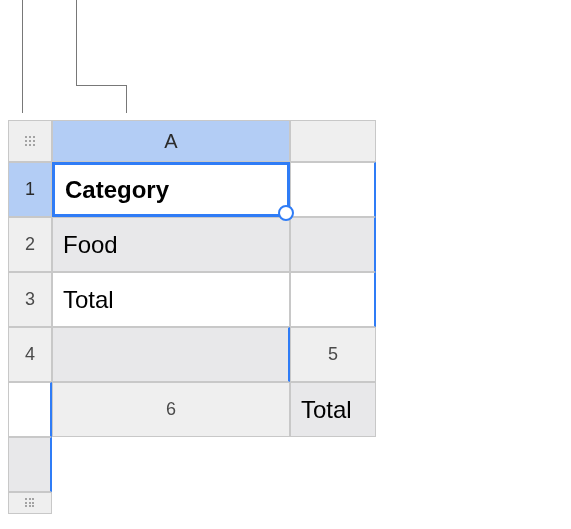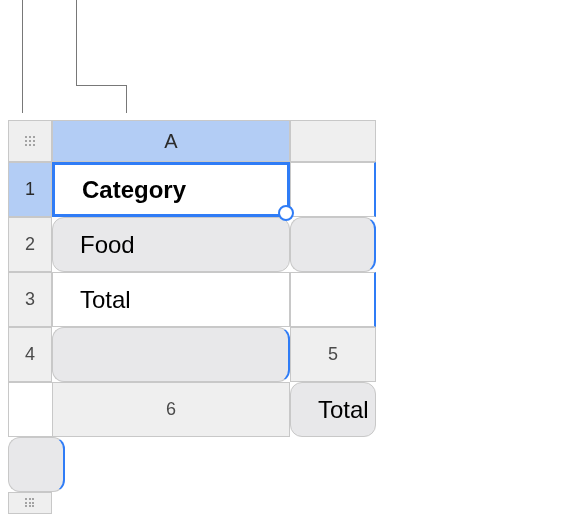--- a/index.html
+++ b/index.html
@@ -7,28 +7,28 @@
     .canvas { position:absolute; left:8px; top:120px; }
     .sheet { display:grid; grid-template-columns:44px 238px 86px; border-collapse:collapse; }
     .sheet > div { border:1px solid #c8c8c8; display:flex; align-items:center; }
     .corner { height:42px; background:#efefef; justify-content:center; cursor:pointer; }
     .corner .dotgrid { width:11px; height:11px; display:grid; grid-template-columns:repeat(3,1fr); grid-template-rows:repeat(3,1fr); gap:1px; }
     .corner .dotgrid span { background:#8a8a8a; width:2px; height:2px; border-radius:50%; }
     .colhead { height:42px; background:#b3cdf5; color:#2b2b2b; font-size:20px; justify-content:center; cursor:pointer; }
     .colhead.empty { background:#efefef; }
     .rowhead { height:55px; background:#efefef; color:#4a4a4a; font-size:18px; justify-content:center; cursor:pointer; }
     .rowhead.sel { background:#b3cdf5; color:#2b2b2b; }
-    .cell { height:55px; background:#fff; padding:0 27px; font-size:24px; color:#000; font-weight:500; }
+    .cell { height:55px; background:#fff; padding:0 10px; font-size:24px; color:#000; font-weight:500; }
     .cell.active { background:#fff; font-weight:700; border:3px solid #2f7cf6; position:relative; z-index:2; }
     .cell.active::after {
       content:""; position:absolute; right:-7px; bottom:-7px;
       width:12px; height:12px; background:#fff; border:2px solid #2f7cf6;
       border-radius:50%;
     }
-    .cell.band { background:#e8e8ea;border-radius:12px; }
+    .cell.band { background:#e8e8ea; }
     .cell.right-edge { border-right:2px solid #2f7cf6; }
     .addrow { height:22px; background:#efefef; justify-content:center; grid-column:1; cursor:pointer; }
     .addrow .dotgrid { width:10px; height:10px; display:grid; grid-template-columns:repeat(3,1fr); grid-template-rows:repeat(3,1fr); gap:1px; }
     .addrow .dotgrid span { background:#8a8a8a; width:2px; height:2px; border-radius:50%; }
     .callouts { position:absolute; left:0; top:0; }
     .call-line { position:absolute; background:#787878; }
     .v1 { left:22px; top:0; width:1px; height:113px; }
     .v2 { left:76px; top:0; width:1px; height:85px; }
     .h2a { left:76px; top:85px; width:50px; height:1px; }
     .v2b { left:126px; top:85px; width:1px; height:28px; }

